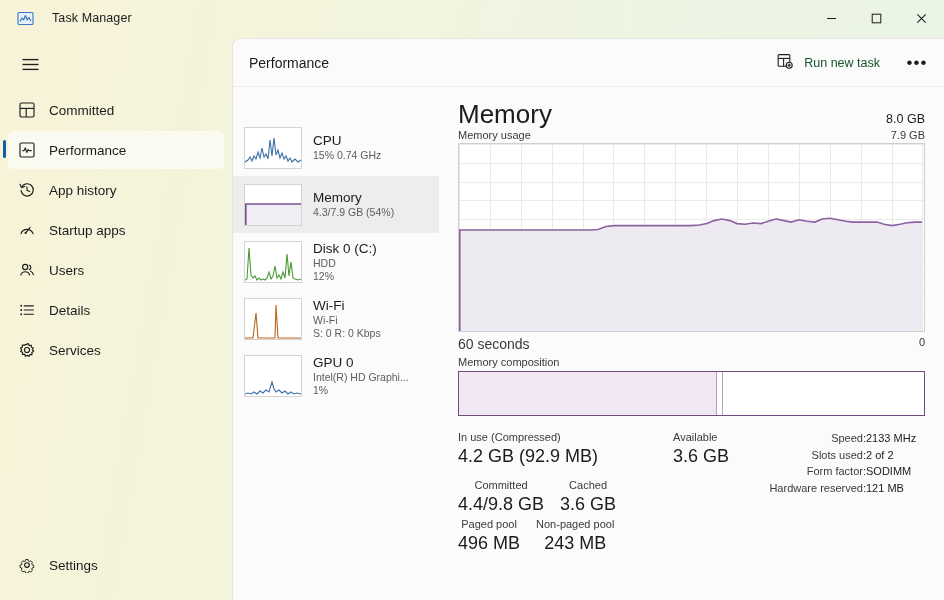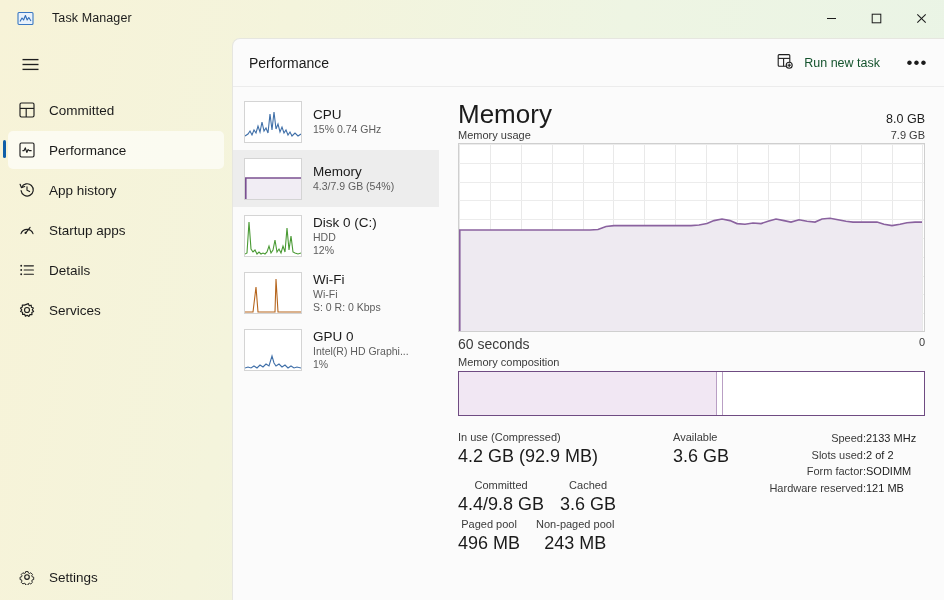--- a/index.html
+++ b/index.html
@@ -50,21 +50,21 @@
   .navitem.active { background: rgba(255,255,255,.62); }
   .navitem.active::before {
     content: ""; position: absolute; left: -5px; top: 9px;
     width: 3px; height: 18px; border-radius: 2px; background: #0f5ea8;
   }
   .nav-ico {
     width: 38px; display: flex; align-items: center; justify-content: center;
     color: #1e1e1e;
   }
   .nav-lbl { font-size: 13.5px; color: #1b1b1b; margin-left: 3px; }
-  .settings-wrap { position: absolute; left: 0; bottom: 2px; width: 232px; }
+  .settings-wrap { position: absolute; left: 0; bottom: 14px; width: 232px; }
 
   
   .content {
     position: absolute; left: 232px; top: 38px; width: 712px; height: 562px;
     background: #fbfbfb; border-top-left-radius: 8px;
     border-left: 1px solid #e6e6e0; border-top: 1px solid #e6e6e0;
   }
   .toolbar {
     height: 48px; display: flex; align-items: center;
     border-bottom: 1px solid #ececec;
@@ -76,21 +76,21 @@
     padding: 0 10px; border-radius: 4px; cursor: pointer;
     font-size: 12.5px; color: #14532d;
   }
   .moreb {
     width: 34px; height: 30px; margin-left: 10px; border-radius: 4px;
     display: flex; align-items: center; justify-content: center;
     font-size: 17px; color: #1b1b1b; cursor: pointer; letter-spacing: 1px;
   }
 
   
-  .reslist { position: absolute; left: 0; top: 32px; width: 206px; bottom: 0; padding-top: 22px; }
+  .reslist { position: absolute; left: 0; top: 58px; width: 206px; bottom: 0; padding-top: 22px; }
   .resitem {
     display: flex; height: 57px; align-items: center; padding-left: 11px; cursor: pointer;
   }
   .resitem.active { background: #ededed; }
   .thumb { width: 58px; height: 42px; background: #fff; border: 1px solid #d4d4d4; flex: none; }
   .resmeta { margin-left: 11px; overflow: hidden; }
   .res-t { font-size: 13.5px; color: #1b1b1b; line-height: 16px; }
   .res-s { font-size: 10.5px; color: #5d5d5d; line-height: 13px; white-space: nowrap; }
 
   
@@ -218,20 +218,31 @@
         <span class="nav-ico">
           <svg width="16" height="16" viewBox="0 0 16 16" fill="none" stroke="#1e1e1e" stroke-width="1.15">
             <path d="M2 11.6 A6.4 6.4 0 0 1 14 11.6" stroke-linecap="round"></path>
             <line x1="11.1" y1="5.4" x2="7.2" y2="10.3" stroke-linecap="round"></line>
             <circle cx="6.6" cy="10.9" r="1.1" fill="#1e1e1e" stroke="none"></circle>
           </svg>
         </span>
         <span class="nav-lbl">Startup apps</span>
       </div>
 
+      <div class="navitem">
+        <span class="nav-ico">
+          <svg width="16" height="16" viewBox="0 0 16 16" fill="none" stroke="#1e1e1e" stroke-width="1.15">
+            <circle cx="6.2" cy="5" r="2.6"></circle>
+            <path d="M1.8 13 A4.6 4.6 0 0 1 10.6 13" stroke-linecap="round"></path>
+            <path d="M10.4 3.2 A2.4 2.4 0 0 1 10.4 7.6" stroke-linecap="round"></path>
+            <path d="M11.6 9.2 A4.1 4.1 0 0 1 14.3 12.6" stroke-linecap="round"></path>
+          </svg>
+        </span>
+        <span class="nav-lbl">Users</span>
+      </div>
 
       <div class="navitem">
         <span class="nav-ico">
           <svg width="16" height="16" viewBox="0 0 16 16" fill="none" stroke="#1e1e1e" stroke-width="1.15">
             <circle cx="2.2" cy="3.8" r="0.95" fill="#1e1e1e" stroke="none"></circle>
             <circle cx="2.2" cy="8" r="0.95" fill="#1e1e1e" stroke="none"></circle>
             <circle cx="2.2" cy="12.2" r="0.95" fill="#1e1e1e" stroke="none"></circle>
             <line x1="5.2" y1="3.8" x2="14.4" y2="3.8" stroke-linecap="round"></line>
             <line x1="5.2" y1="8" x2="14.4" y2="8" stroke-linecap="round"></line>
             <line x1="5.2" y1="12.2" x2="14.4" y2="12.2" stroke-linecap="round"></line>

